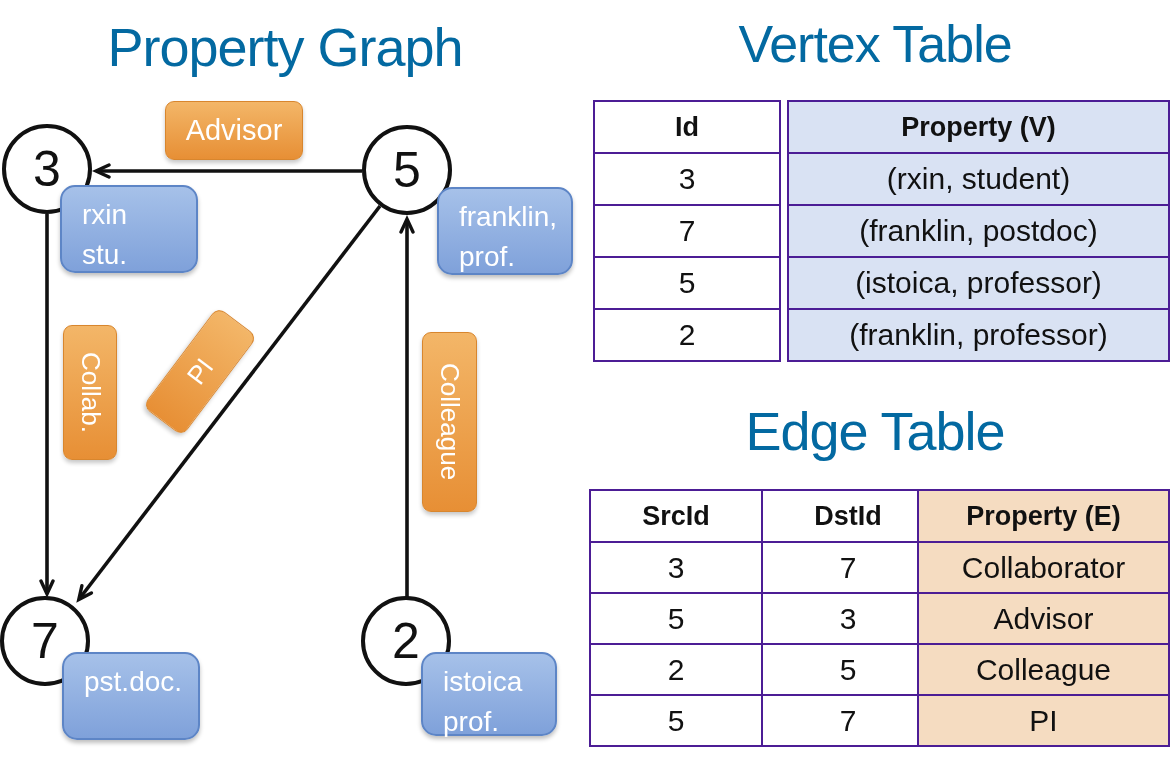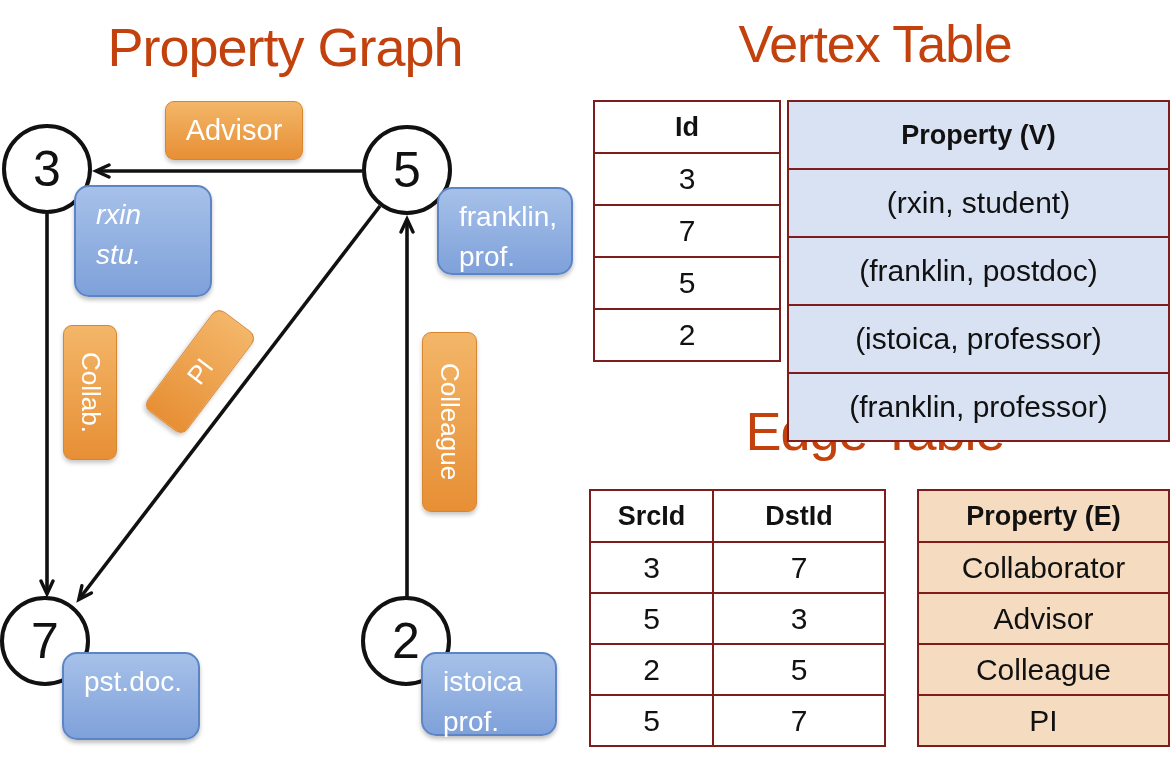--- a/index.html
+++ b/index.html
@@ -5,21 +5,21 @@
   * { margin:0; padding:0; box-sizing:border-box; }
   html,body { background:#ffffff; }
   body { font-family:"Liberation Sans", sans-serif; }
   .canvas {
     position:relative; width:1170px; height:760px;
     background:#ffffff; overflow:hidden;
   }
 
   
   .big-title {
-    position:absolute; text-align:center; color:#c2410c;
+    position:absolute; text-align:center; color:#0369a1;
     font-weight:400; letter-spacing:-1px; white-space:nowrap;
   }
   .pg-title { left:30px; top:16px; width:510px; font-size:54px; }
   .vt-title { left:620px; top:14px; width:510px; font-size:52px; }
   .et-title { left:620px; top:400px; width:510px; font-size:54px; }
 
   
   .edges-svg { position:absolute; left:0; top:0; width:594px; height:760px; z-index:1; }
   .edges-svg line { stroke:#111; stroke-width:3.6px; }
 
@@ -35,21 +35,21 @@
   .v2 { left:361px; top:596px; }
 
   .vprop {
     position:absolute; z-index:3; border-radius:15px;
     background:linear-gradient(#a6c1e9, #7fa1da);
     border:2px solid #5d85c6;
     box-shadow:0 3px 4px rgba(0,0,0,0.25);
     color:#fff; font-size:28px; line-height:40px;
     padding:8px 0 0 20px;
   }
-  .b-rxin     { left:74px;  top:185px; width:138px; height:112px;font-style:italic; }
+  .b-rxin     { left:60px;  top:185px; width:138px; height:88px; }
   .b-franklin { left:421px; top:187px; width:136px; height:88px;margin-left:16px; }
   .b-jgonzal  { left:62px;  top:652px; width:138px; height:88px; }
   .b-istoica  { left:421px; top:652px; width:136px; height:84px; }
   .vprop span { display:block; }
 
   .eprop {
     position:absolute; z-index:2; border-radius:9px;
     background:linear-gradient(#f3b668, #e78f35);
     border:1px solid #d8862e;
     box-shadow:0 3px 4px rgba(0,0,0,0.22);
@@ -59,33 +59,33 @@
   .b-collab    { left:63px;  top:325px; width:54px;  height:135px; font-size:26px; }
   .b-colleague { left:422px; top:332px; width:55px;  height:180px; font-size:26px; }
   .b-pi        { left:175px; top:309px; width:50px;  height:125px; font-size:26px;
                  transform:rotate(37deg); }
   .vtext   { writing-mode:vertical-rl; }
   .vtext-up{ writing-mode:vertical-rl; transform:rotate(180deg); }
 
   
   table { border-collapse:collapse; position:absolute; table-layout:fixed; }
   th, td {
-    border:2px solid #7f1d1d; text-align:center; vertical-align:middle;
+    border:2px solid #4c1d95; text-align:center; vertical-align:middle;
     color:#111; overflow:hidden; white-space:nowrap;
   }
   th { font-weight:700; font-size:27px; }
   td { font-size:30px; }
 
   .tbl-vid   { left:593px; top:100px; }
   .tbl-vid th, .tbl-vid td { width:186px; height:52px; background:#fff; }
   .tbl-vprop { left:787px; top:100px; }
-  .tbl-vprop th, .tbl-vprop td { width:381px; height:68px; background:#d9e2f3; }
+  .tbl-vprop th, .tbl-vprop td { width:381px; height:52px; background:#d9e2f3; }
 
   .tbl-esrc  { left:589px; top:489px; }
-  .tbl-esrc th:first-child, .tbl-esrc td:first-child { width:123px; }
+  .tbl-esrc th:first-child, .tbl-esrc td:first-child { width:172px; }
   .tbl-esrc th, .tbl-esrc td { width:172px; height:51px; background:#fff; }
   .tbl-eprop { left:917px; top:489px; }
   .tbl-eprop th, .tbl-eprop td { width:251px; height:51px; background:#f5dcc1; }
   .tbl-esrc th, .tbl-eprop th { height:52px; }
 </style>
 </head>
 <body>
 
 <div class="canvas">
 

